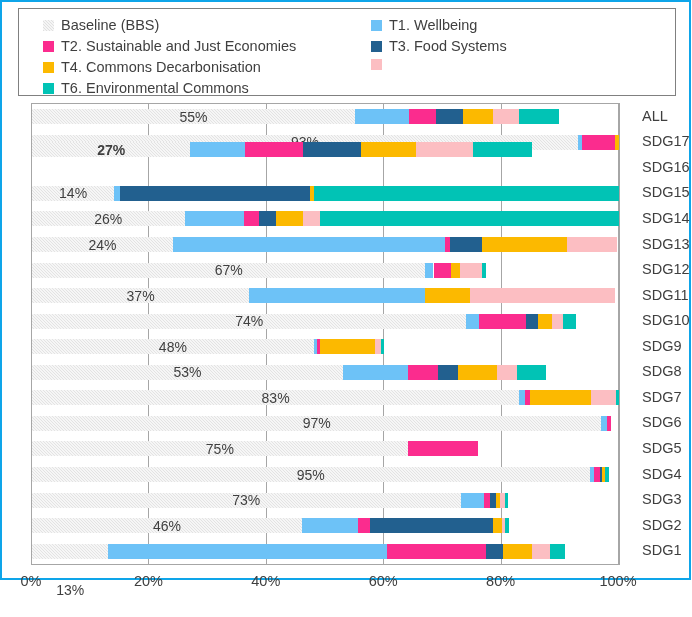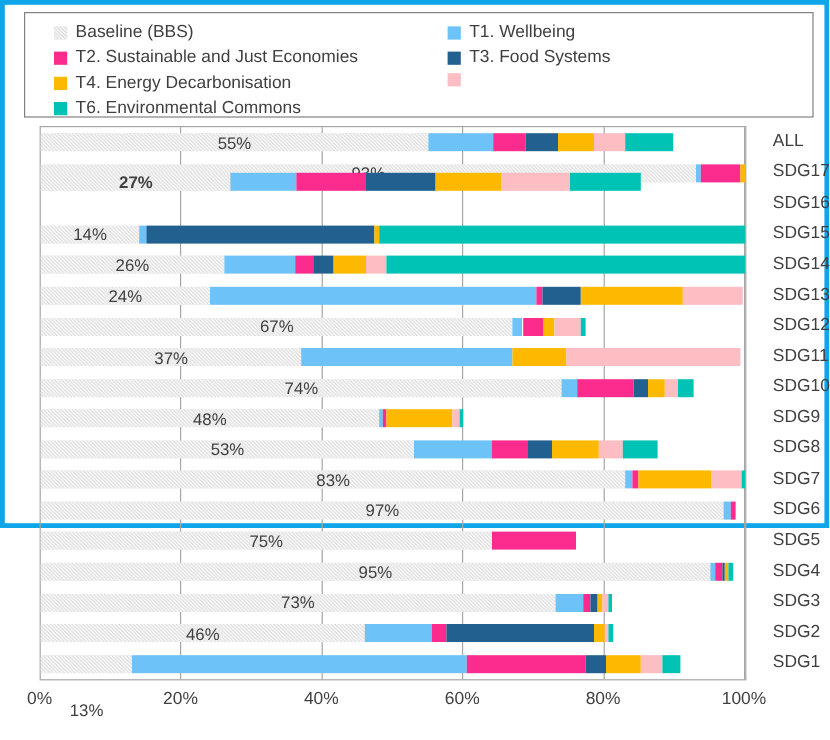--- a/index.html
+++ b/index.html
@@ -4,22 +4,22 @@
 <style>
   html,body{margin:0;padding:0;}
   body{
     width:692px;height:617px;
     background:#ffffff;
     font-family:"Liberation Sans", sans-serif;
     color:#3f3f3f;
     overflow:hidden;
   }
   #chart-frame{
-    position:absolute;left:0;top:0;width:691px;height:440px;
-    border:4px solid #0ea5e9;
+    position:absolute;left:0;top:0;width:691px;height:580px;
+    border:2px solid #0ea5e9;
     box-sizing:border-box;
     background:#ffffff;
     padding-left:39px;
   }
   
   #legend{
     position:absolute;left:16px;top:6px;width:658px;height:88px;
     border:1px solid #808080;
     box-sizing:border-box;
     background:#ffffff;
@@ -109,21 +109,21 @@
       <div class="legend-item" style="left: 24px; top: 29px;">
         <span class="legend-swatch" style="background: rgb(251, 44, 142);"></span>
         <span>T2. Sustainable and Just Economies</span>
       </div>
       <div class="legend-item" style="left: 352px; top: 29px;">
         <span class="legend-swatch" style="background: rgb(34, 96, 143);"></span>
         <span>T3. Food Systems</span>
       </div>
       <div class="legend-item" style="left: 24px; top: 50px;">
         <span class="legend-swatch" style="background: rgb(252, 185, 0);"></span>
-        <span>T4. Energy Decarbonisation</span>
+        <span>T4. Commons Decarbonisation</span>
       </div>
       <div class="legend-item" style="left: 352px; top: 50px;">
         <span class="legend-swatch" style="background: rgb(252, 190, 194);"></span>
       </div>
       <div class="legend-item" style="left: 24px; top: 71px;">
         <span class="legend-swatch" style="background: rgb(1, 195, 181);"></span>
         <span>T6. Environmental Commons</span>
       </div>
     </div>
 

